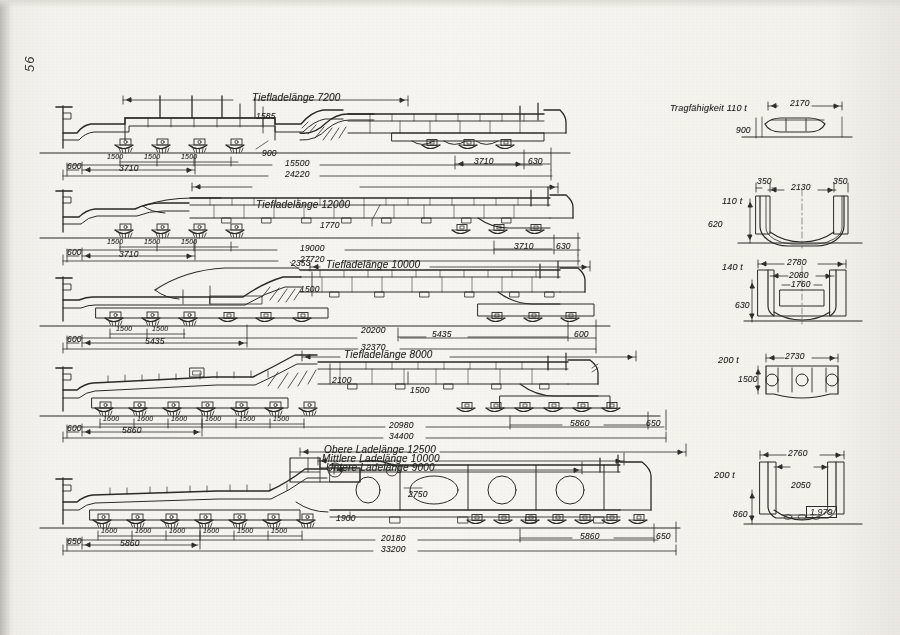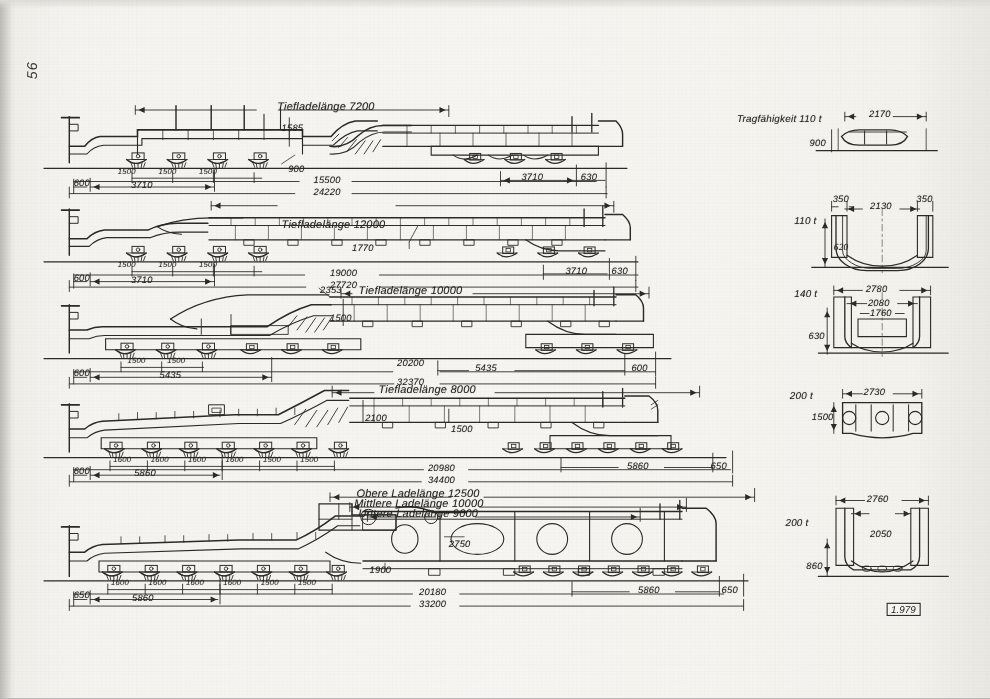--- a/index.html
+++ b/index.html
@@ -818,33 +818,33 @@
   <span class="lbl dim9" style="left:381px;top:544px;">33200</span>
 
   <span class="lbl cap" style="left:670px;top:103px;">Tragfähigkeit 110 t</span>
   <span class="lbl dim9" style="left:790px;top:98px;">2170</span>
   <span class="lbl dim9" style="left:736px;top:125px;">900</span>
 
   <span class="lbl cap" style="left:722px;top:196px;">110 t</span>
   <span class="lbl dim9" style="left:757px;top:176px;">350</span>
   <span class="lbl dim9" style="left:791px;top:182px;">2130</span>
   <span class="lbl dim9" style="left:833px;top:176px;">350</span>
-  <span class="lbl dim9" style="left:758px;top:219px;font-family:Liberation Serif, serif;">620</span>
+  <span class="lbl dim9" style="left:708px;top:219px;">620</span>
 
   <span class="lbl cap" style="left:722px;top:262px;">140 t</span>
   <span class="lbl dim9" style="left:787px;top:257px;">2780</span>
   <span class="lbl dim9" style="left:789px;top:270px;">2080</span>
   <span class="lbl dim9" style="left:791px;top:279px;">1760</span>
   <span class="lbl dim9" style="left:735px;top:300px;">630</span>
 
   <span class="lbl cap" style="left:718px;top:355px;">200 t</span>
   <span class="lbl dim9" style="left:785px;top:351px;">2730</span>
   <span class="lbl dim9" style="left:738px;top:374px;">1500</span>
 
   <span class="lbl cap" style="left:714px;top:470px;">200 t</span>
   <span class="lbl dim9" style="left:788px;top:448px;">2760</span>
   <span class="lbl dim9" style="left:791px;top:480px;">2050</span>
   <span class="lbl dim9" style="left:733px;top:509px;">860</span>
 
-  <div class="figbox" style="left:806px;top:548px;">1.979</div>
+  <div class="figbox" style="left:806px;top:506px;">1.979</div>
 
   <div id="grain"></div>
 </div>
 
 </body></html>

